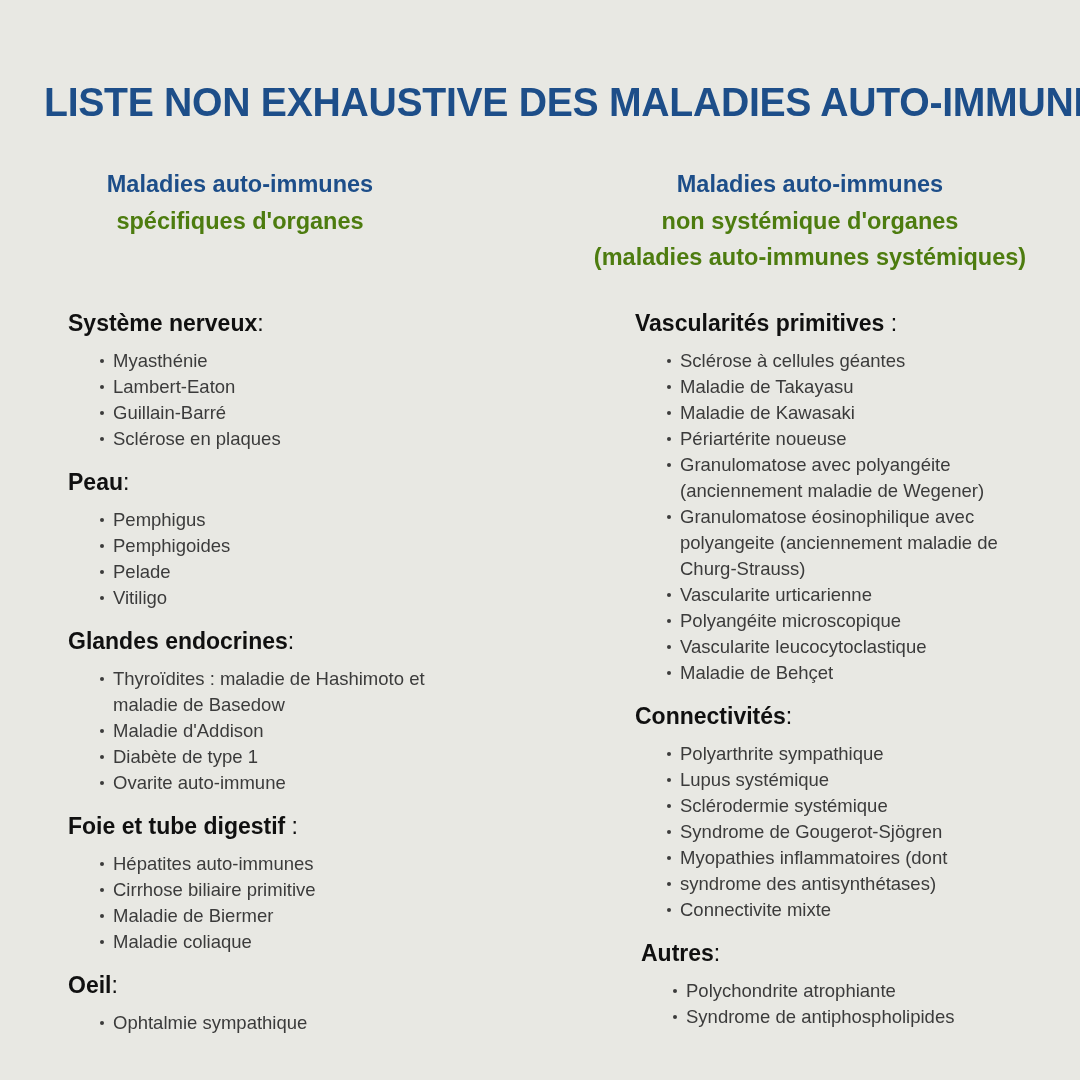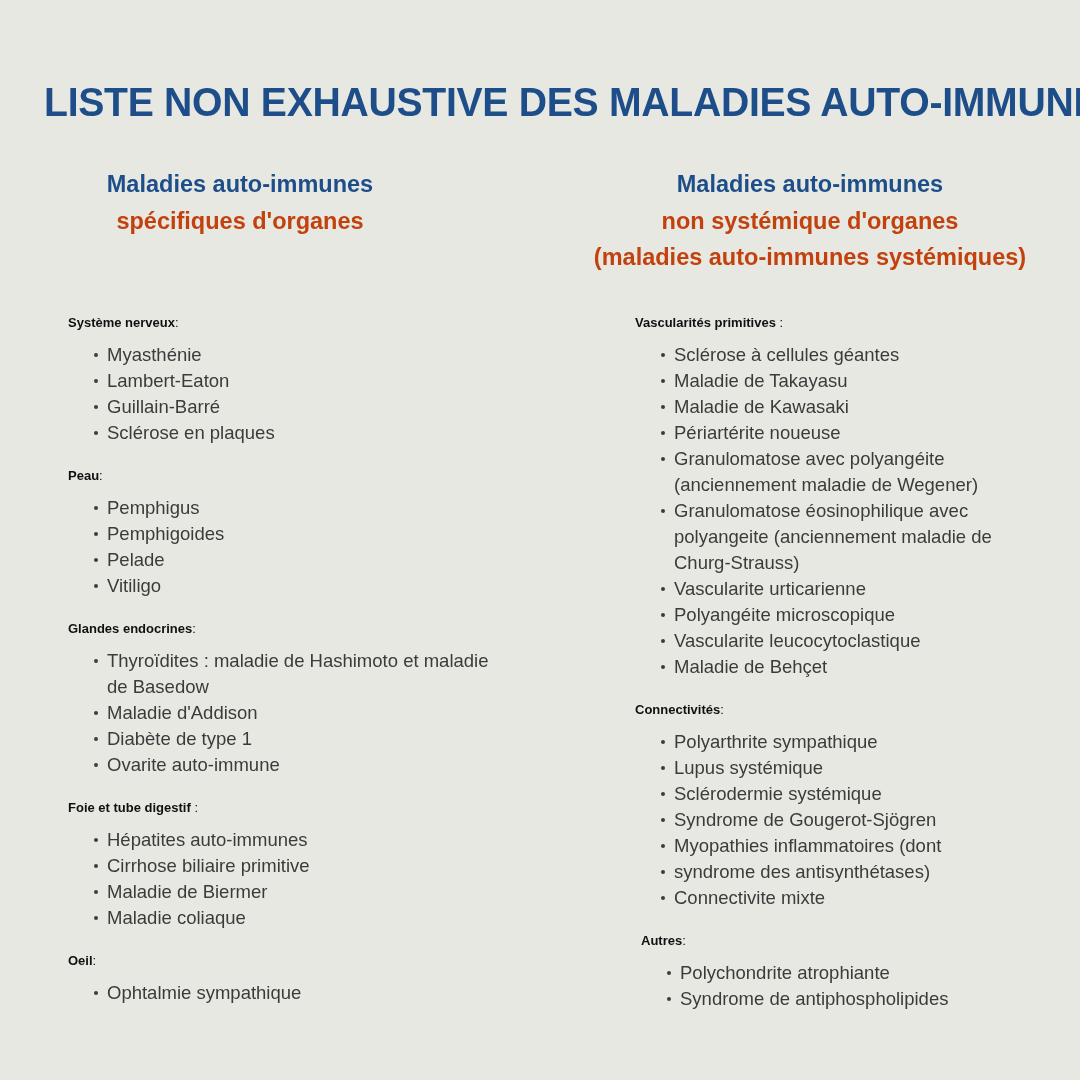--- a/index.html
+++ b/index.html
@@ -38,49 +38,49 @@
 
   
   .col-head {
     position: absolute;
     text-align: center;
     font-weight: bold;
     font-size: 23.5px;
     line-height: 36.5px;
   }
   .col-head .navy  { color: #1d4e89; display: block; text-align: center; }
-  .col-head .green { color: #c2410c; display: block; }
+  .col-head .green { color: #4d7c0f; display: block; }
 
   #head-left  { left: 40px;  top: 166px; width: 400px; }
   #head-right { left: 540px; top: 166px; width: 540px; }
 
   
   .column {
     position: absolute;
     top: 310px;
   }
   #col-left  { left: 68px;  width: 430px; }
   #col-right { left: 635px; width: 400px; }
 
   .group { margin-bottom: 17px; }
   .group:last-child { margin-bottom: 0; }
 
   .group-title {
-    font-size: 13px;
+    font-size: 23px;
     font-weight: bold;
     color: #101010;
     line-height: 26px;
     margin: 0 0 1px 0;
     white-space: nowrap;
   }
   .group-title .colon { font-weight: normal; }
 
   ul.items {
     list-style: none;
-    margin: 6px;
+    margin: 12px;
     padding: 0;
   }
   ul.items > li {
     position: relative;
     padding-left: 33px;
     font-size: 18.5px;
     line-height: 26px;
     color: #3b3b3b;
     margin: 0;
   }

